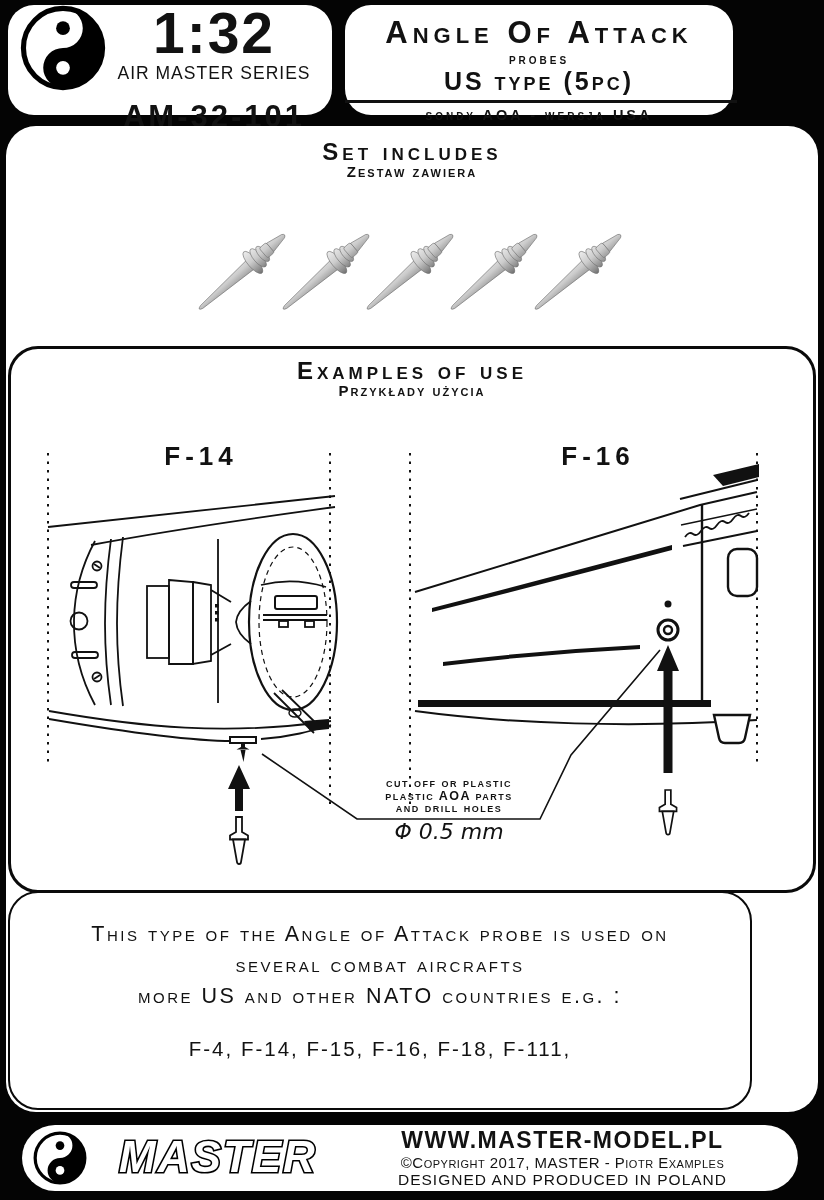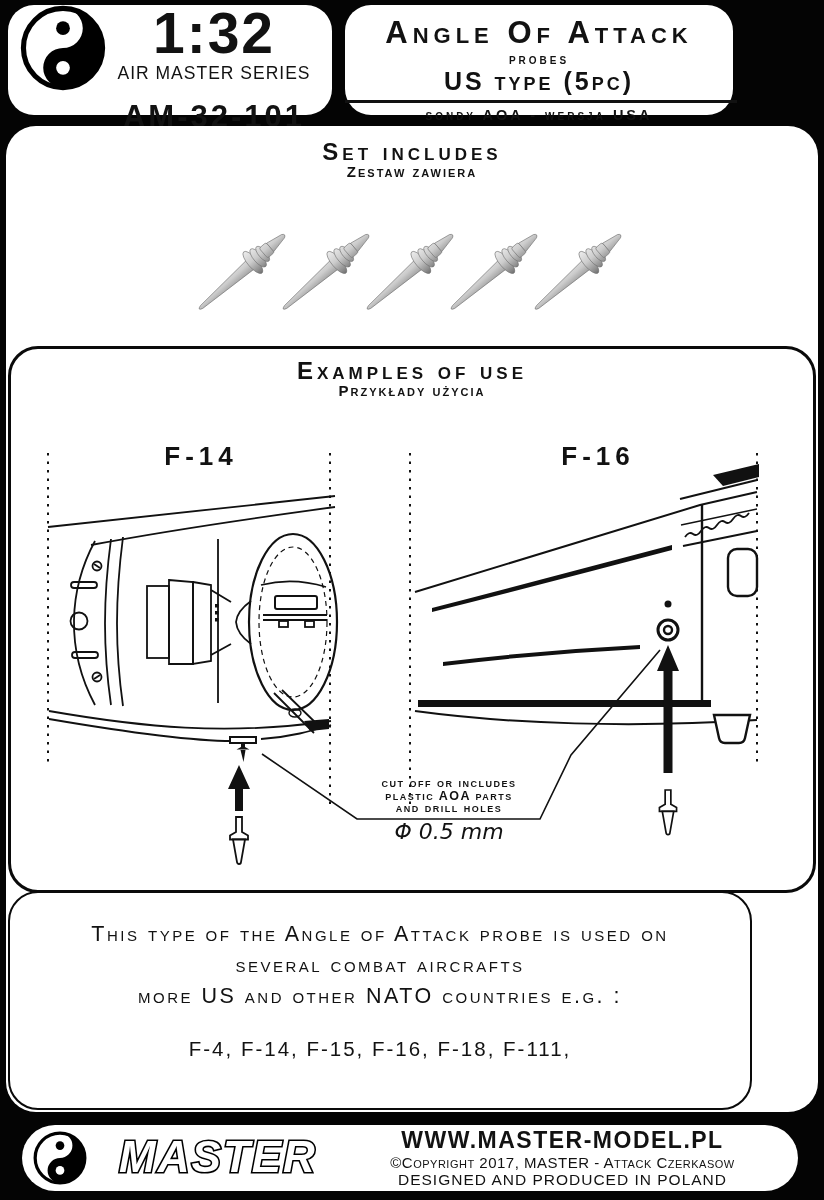--- a/index.html
+++ b/index.html
@@ -221,21 +221,21 @@
         <use href="#probe-pin" transform="translate(657,441) scale(0.95)"></use>
       </svg>
 
       <div class="h1 sc">Examples of use</div>
       <div class="h2 sc">Przykłady użycia</div>
 
       <div class="ac-label" id="label-f14">F-14</div>
       <div class="ac-label" id="label-f16">F-16</div>
 
       <div id="cut-note" class="sc">
-        <div>cut off or includes</div>
+        <div>cut off or plastic</div>
         <div>plastic AOA parts</div>
         <div>and drill holes</div>
       </div>
       <div id="drill">Φ 0.5 mm</div>
     </div>
 
     <div id="descbox">
       <div class="pad"></div>
       <div class="d-main sc">This type of the Angle of Attack probe is used on</div>
       <div class="d-main sc">several combat aircrafts</div>
@@ -247,18 +247,18 @@
 
   <div class="panel" id="footer">
     <svg class="logo" viewBox="0 0 100 100">
         <use href="#master-logo"></use>
       </svg>
     <svg id="brand-svg" width="250" height="54" viewBox="0 0 250 54">
       <text x="125" y="41" text-anchor="middle" font-family="Liberation Sans, sans-serif" font-size="44" font-weight="bold" font-style="italic" letter-spacing="2" fill="#fff" stroke="#000" stroke-width="3.2" paint-order="stroke">MASTER</text>
     </svg>
     <div id="foot-right">
       <div class="www-txt">WWW.MASTER-MODEL.PL</div>
-      <div class="copy-txt sc">©Copyright 2017, MASTER - Attack Czerkasow</div>
+      <div class="copy-txt sc">©Copyright 2017, MASTER - Piotr Examples</div>
       <div class="made-txt">DESIGNED AND PRODUCED IN POLAND</div>
     </div>
   </div>
 
 </div>
 
 </body></html>

